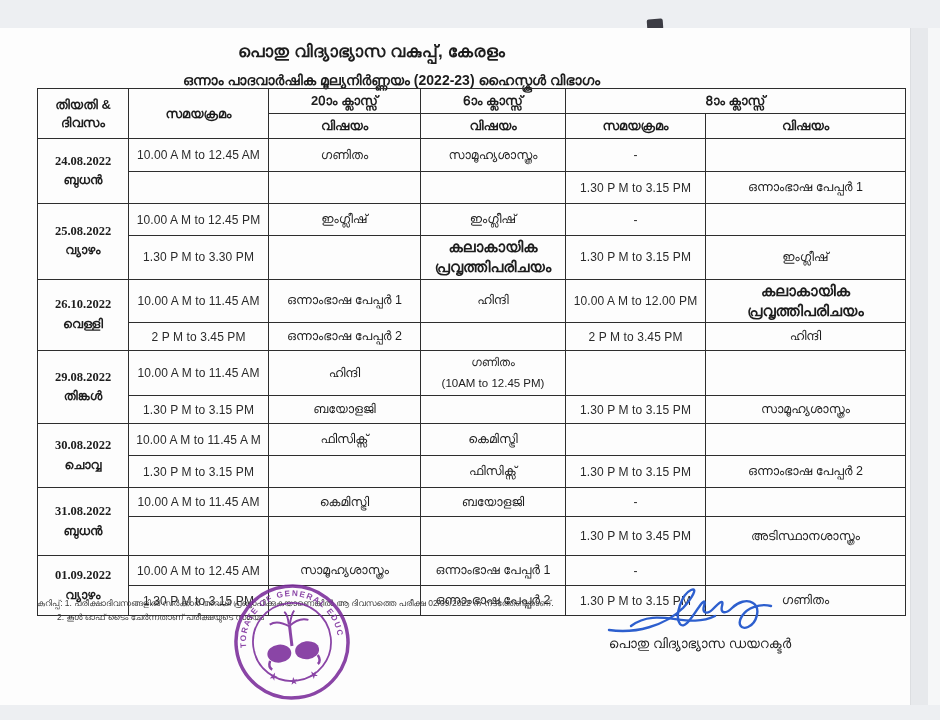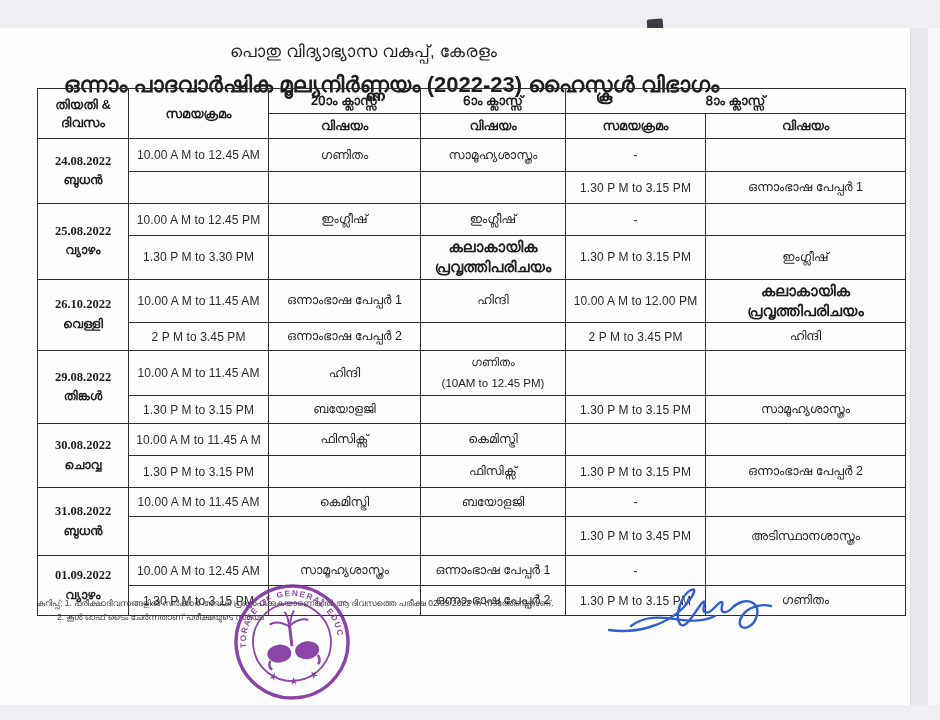--- a/index.html
+++ b/index.html
@@ -12,24 +12,24 @@
   .page{
     position:absolute;left:0;top:28px;width:910px;height:677px;
     background:#fdfdfd;
     border-right:1px solid #dcdee1;
   }
   .edge-strip{position:absolute;top:28px;left:911px;width:17px;height:677px;background:#e7e9ec;}
   .edge-strip2{position:absolute;top:28px;left:928px;width:12px;height:677px;background:#f6f7f8;}
   .smudge{position:absolute;left:647px;top:19px;width:16px;height:11px;background:#3c3c44;border-radius:2px;transform:rotate(-4deg);}
   .smudge2{position:absolute;left:652px;top:31px;width:12px;height:3px;background:#b9bcc2;border-radius:2px;}
 
-  .title1{position:absolute;top:14px;left:0;width:727px;text-align:center;
-    font-size:17px;font-weight:400;letter-spacing:.2px;}
+  .title1{position:absolute;top:14px;left:8px;width:727px;text-align:center;
+    font-size:17px;font-weight:700;letter-spacing:.2px;}
   .title2{position:absolute;top:44px;left:0;width:783px;text-align:center;
-    font-size:22px;font-weight:600;}
+    font-size:14px;font-weight:600;}
 
   table.tt{
     position:absolute;left:37px;top:60px;width:868px;
     border-collapse:collapse;table-layout:fixed;
   }
   .tt th,.tt td{
     border:1.6px solid #2e2e2e;
     text-align:center;vertical-align:middle;
     padding:1px 2px;white-space:pre-line;overflow:hidden;
   }
@@ -242,15 +242,16 @@
     </g>
   </svg>
 
   <div class="sig-block">
     <svg width="210" height="58" viewBox="0 0 210 58">
       <g fill="none" stroke="#2d5fce" stroke-width="2.4" stroke-linecap="round">
         <path d="M14,46 C40,50 70,42 88,24 C98,13 103,3 96,6 C87,10 79,32 85,40 C90,46 98,31 104,23 C108,17 111,15 109,22 C107,29 112,31 118,25 C124,19 129,14 127,22 C125,30 131,30 137,24 C143,18 152,15 158,19 C166,24 162,39 153,43 C146,46 142,40 147,32 C152,24 165,19 176,22"></path>
         <path d="M36,42 C62,22 92,46 120,32"></path>
       </g>
     </svg>
+    <div class="sig-title">പൊതു വിദ്യാഭ്യാസ ഡയറക്ടർ</div>
   </div>
 
 </div>
 
 </body></html>

